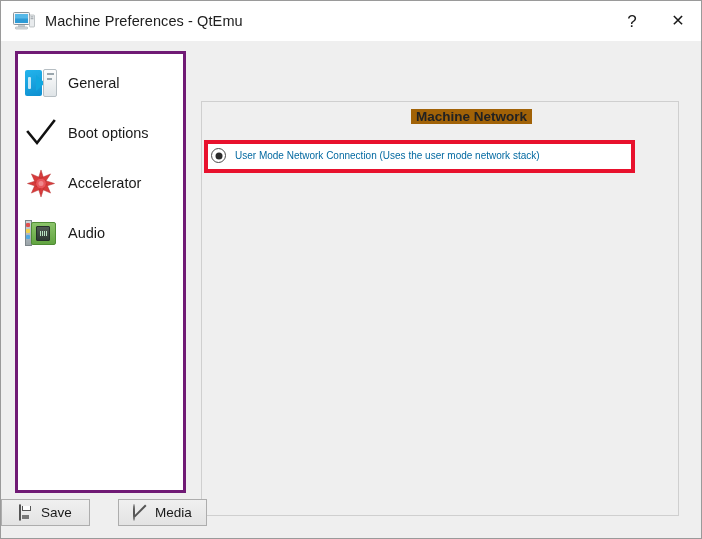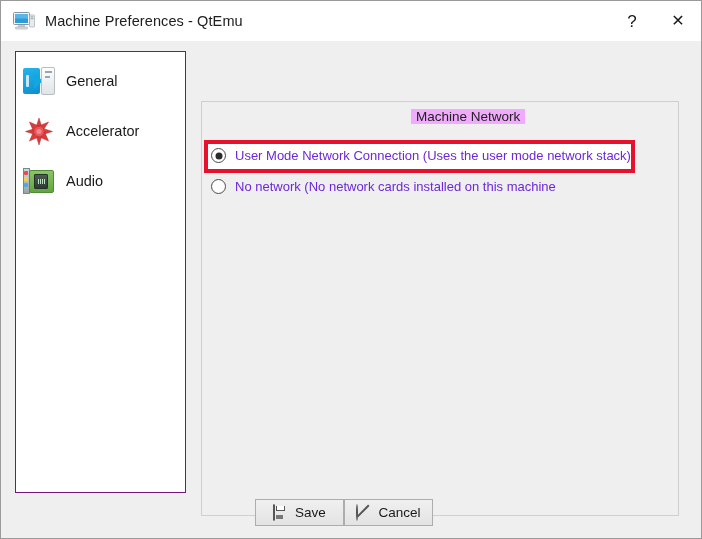--- a/index.html
+++ b/index.html
@@ -68,21 +68,21 @@
     position: relative;
     background: #efefef;
   }
 
   
   #sidebar {
     position: absolute;
     left: 14px; top: 10px;
     width: 171px; height: 442px;
     background: #ffffff;
-    border: 1px solid #701a75;
+    border: 3px solid #701a75;
     overflow: hidden;
     padding-top: 4px;
   }
   .side-item {
     height: 50px;
     display: flex;
     align-items: center;
     padding-left: 6px;
     cursor: default;
   }
@@ -283,26 +283,27 @@
     position: absolute;
     left: 0; top: 50px;
     width: 478px;
     height: 415px;
     border: 1px solid #cfcfcf;
     background: transparent;
   }
   #group-title {
     position: absolute;
     left: 210px; top: 58px;
-    background: #f0abfc;
+    background: #a16207;
     padding: 0 5px;
     font-size: 13.5px;
     color: #222;
     white-space: nowrap;
     z-index: 3;
+    font-weight: bold;
   }
   
   #group-title-mask {
     position: absolute;
     left: 208px; top: 63px;
     width: 122px; height: 3px;
     background: #efefef;
     z-index: 2;
   }
 
@@ -329,43 +330,43 @@
   .radio-mark.checked:after {
     content: "";
     position: absolute;
     left: 50%; top: 50%;
     transform: translate(-50%,-50%);
     width: 7px; height: 7px;
     border-radius: 50%;
     background: #2b2b2b;
   }
   .radio-label {
-    font-size: 13px;
-    color: #6d28d9;
+    font-size: 10px;
+    color: #0369a1;
     white-space: nowrap;
   }
 
   
   #annotation-box {
     position: absolute;
     left: 3px; top: 89px;
     width: 431px; height: 33px;
     border: 4px solid #e8112d;
     background: #ffffff;
     z-index: 3;
   }
 
   
   #footer {
     position: absolute;
     left: 0; right: 14px;
     bottom: 12px;
     display: flex;
-    justify-content: center;
-    gap: 0;
+    justify-content: flex-start;
+    gap: 28px;
   }
   .dlg-btn {
     min-width: 89px;
     height: 27px;
     background: linear-gradient(180deg,#f0f0f0 0%,#e3e3e3 100%);
     border: 1px solid #adadad;
     display: flex;
     align-items: center;
     justify-content: center;
     gap: 7px;
@@ -444,20 +445,28 @@
       <div class="side-item">
         <span class="side-icon ic-general">
           <span class="g-blue"></span>
             <span class="g-arrow"></span>
             <span class="g-panel"></span>
         </span>
         <span class="side-label">General</span>
       </div>
 
 
+      <div class="side-item">
+        <span class="side-icon ic-boot">
+          <svg class="b-check" viewBox="0 0 30 28">
+            <path d="M2 13 L11 24 L28 2" fill="none" stroke="#111" stroke-width="2.6" stroke-linecap="square" stroke-linejoin="miter"></path>
+          </svg>
+        </span>
+        <span class="side-label">Boot options</span>
+      </div>
 
 
 
       <div class="side-item">
         <span class="side-icon ic-accel">
           <svg class="s-star" viewBox="0 0 30 30">
             <g transform="translate(15,15)">
               <g fill="#d83b3b" stroke="#b22b2b" stroke-width="0.5">
                 <polygon points="0,-14 3.2,-4 -3.2,-4"></polygon>
                 <polygon points="9.9,-9.9 4.2,-1.2 -0.3,-5.7" transform="rotate(0)"></polygon>
@@ -497,36 +506,32 @@
       <div id="group-title-mask"></div>
       <div id="group-title">Machine Network</div>
 
       <div id="annotation-box"></div>
 
       <div class="radio-row" id="radio-user">
         <span class="radio-mark checked"></span>
         <span class="radio-label">User Mode Network Connection (Uses the user mode network stack)</span>
       </div>
 
-      <div class="radio-row" id="radio-none">
-        <span class="radio-mark"></span>
-        <span class="radio-label">No network (No network cards installed on this machine</span>
-      </div>
 
     </div>
 
     <div id="footer">
       <div class="dlg-btn">
         <span class="btn-ico">
           <span class="ic-floppy"></span>
         </span>
         <span>Save</span>
       </div>
       <div class="dlg-btn">
         <span class="btn-ico">
           <span class="ic-cancel"></span>
         </span>
-        <span>Cancel</span>
+        <span>Media</span>
       </div>
     </div>
 
   </div>
 </div>
 
 </body></html>

